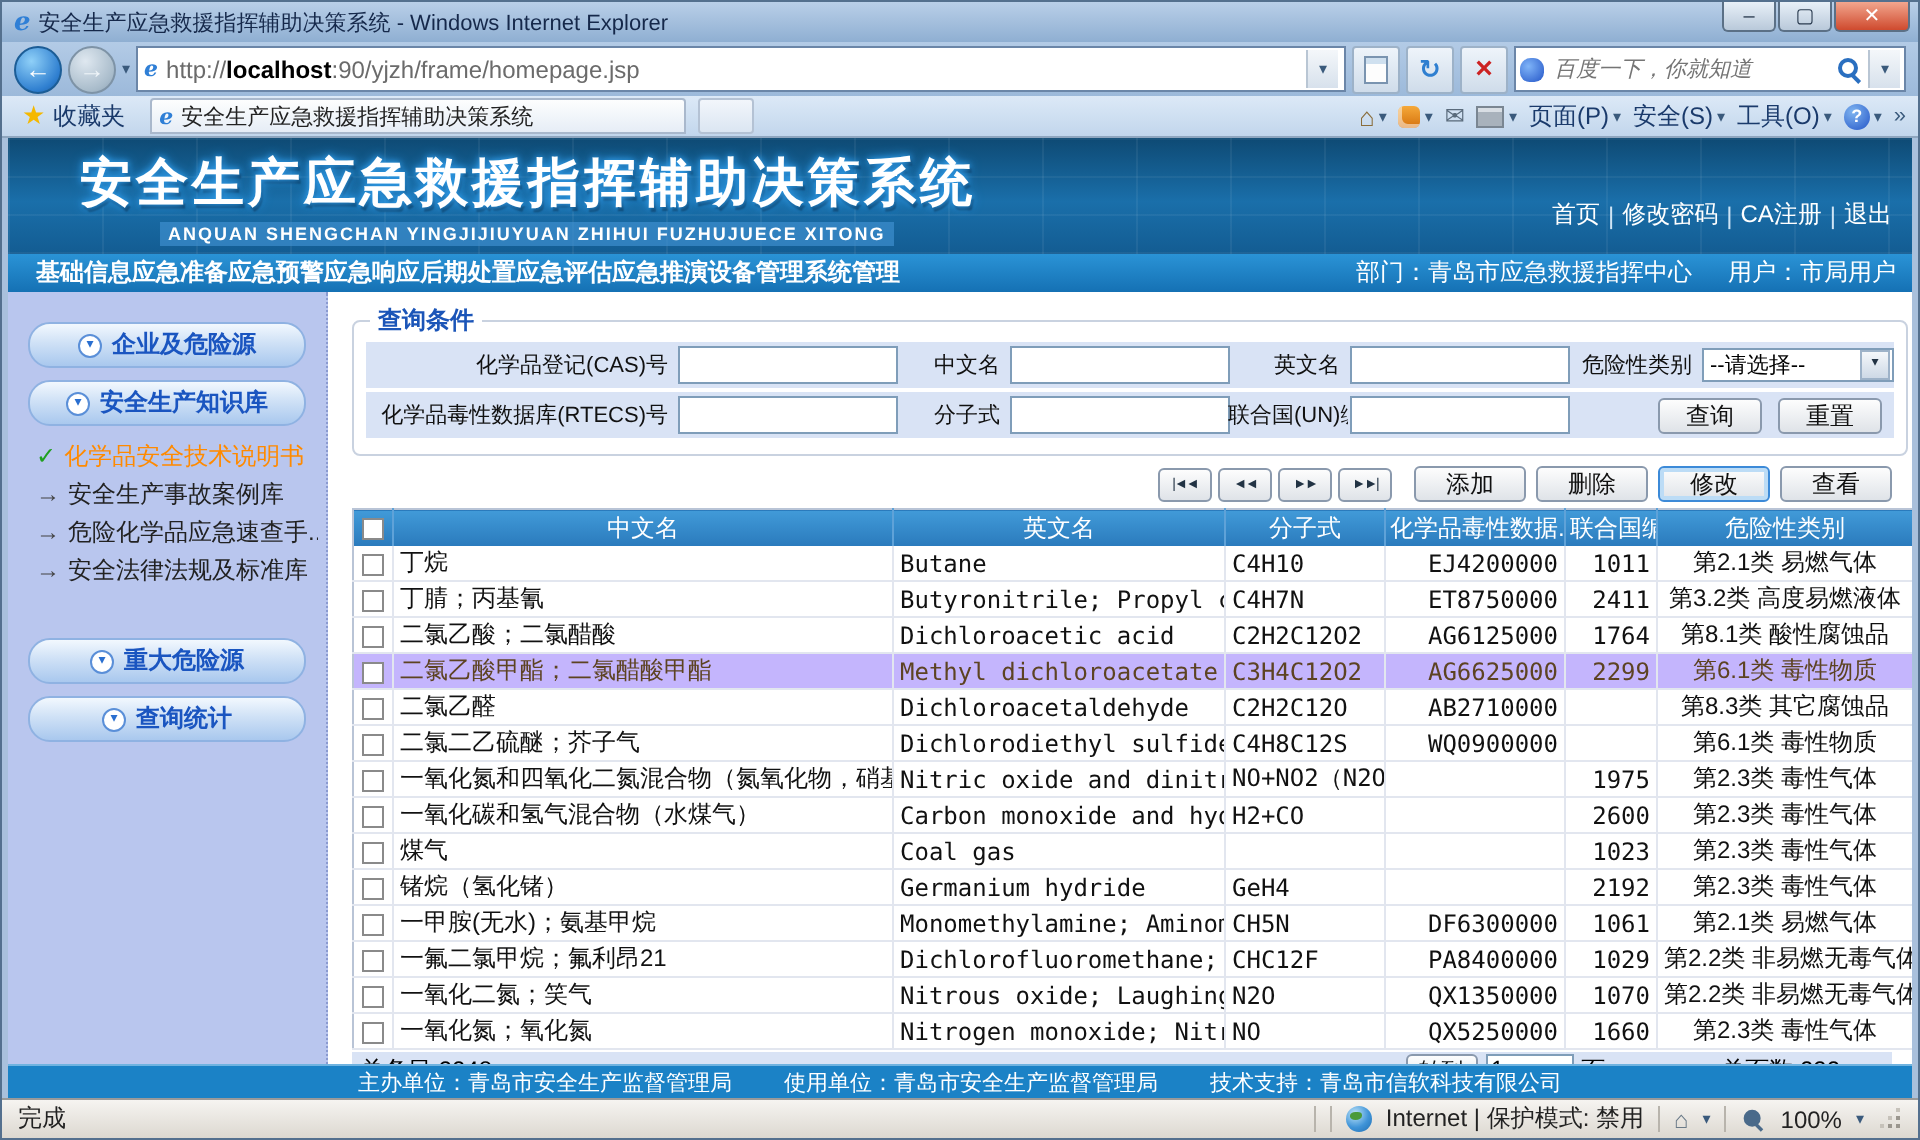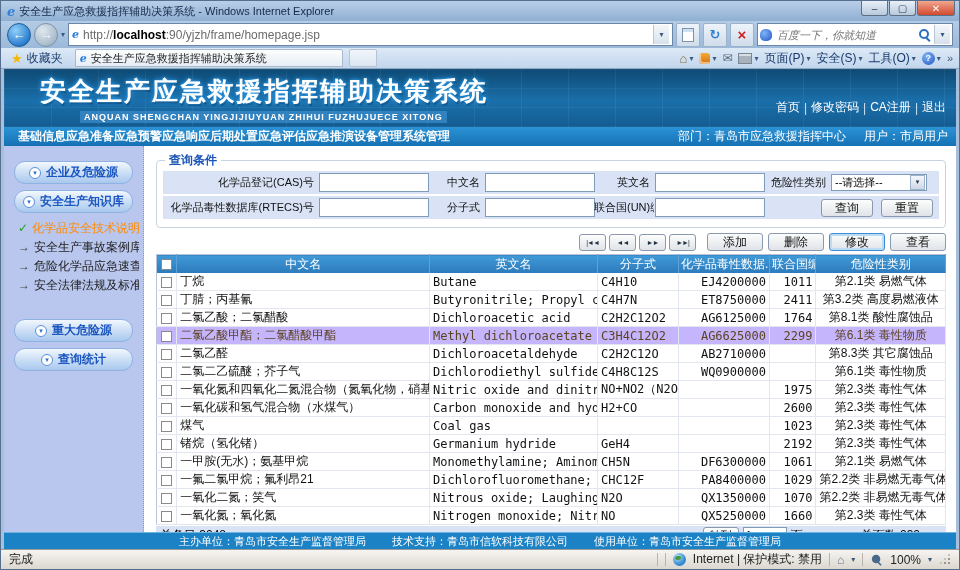--- a/index.html
+++ b/index.html
@@ -64,21 +64,21 @@
     background:rgba(64,146,210,.65);padding:1px 4px;white-space:nowrap;}
   .header-links{position:absolute;right:10px;top:30px;font-size:12px;display:flex;gap:4px;align-items:center;}
   .header-link{color:#fff;cursor:pointer;white-space:nowrap;}
   .hl-sep{color:#cfe4f4;}
   .navbar{height:19px;flex:none;display:flex;align-items:center;background:linear-gradient(#2a93d6,#1571b4);color:#fff;padding:0 8px;}
   .nav-items{display:flex;padding-left:6px;}
   .nav-item{font-weight:bold;font-size:12px;white-space:nowrap;cursor:pointer;}
   .nav-right{margin-left:auto;display:flex;gap:18px;font-size:12px;white-space:nowrap;}
 
   .content{flex:1;display:flex;overflow:hidden;}
-  .sidebar{width:140px;flex:none;background:#b9c6ee;border-right:1px dotted #8a9ad0;padding-top:12px;box-sizing:border-box;overflow:hidden;}
+  .sidebar{width:160px;flex:none;background:#b9c6ee;border-right:1px dotted #8a9ad0;padding-top:12px;box-sizing:border-box;overflow:hidden;}
   .side-group{margin:3px 10px 6px 10px;height:21px;border-radius:11px;border:1px solid #8fb2e2;
     background:linear-gradient(#f2f8fe,#cfe1f6 45%,#a9c8ee);display:flex;align-items:center;justify-content:center;gap:5px;cursor:pointer;}
   .side-chev{width:12px;height:12px;box-sizing:border-box;border:1px solid #5a8fd8;border-radius:50%;background:#fff;color:#2a6fd0;font-size:7px;line-height:10px;text-align:center;flex:none;}
   .side-group-label{color:#1a55c0;font-weight:bold;font-size:12px;white-space:nowrap;}
   .side-items{margin:6px 4px 24px 14px;}
   .side-item{display:flex;align-items:center;gap:4px;line-height:19px;font-size:12px;color:#222;cursor:pointer;white-space:nowrap;overflow:hidden;}
   .side-ico{flex:none;font-weight:bold;}
   .arrow-icon{color:#444;}
   .check-icon{color:#1fa01f;}
   .side-item.active .side-item-label{color:#ff8a00;}
@@ -492,22 +492,22 @@
             <input class="goto-input" value="1" style="">
             <span>页</span>
           </span>
           <span class="totals-pages">总页数:232</span>
         </div>
       </div>
     </div>
 
     <div class="site-footer">
       <span>主办单位：青岛市安全生产监督管理局</span>
+      <span>使用单位：青岛市安全生产监督管理局</span>
       <span>技术支持：青岛市信软科技有限公司</span>
-      <span>使用单位：青岛市安全生产监督管理局</span>
     </div>
   </div>
 
   <div class="statusbar">
     <span>完成</span>
     <div class="status-right">
       <span class="s-sep"></span>
       <span class="s-sep"></span>
       <span class="globe"></span>
       <span>Internet | 保护模式: 禁用</span>

